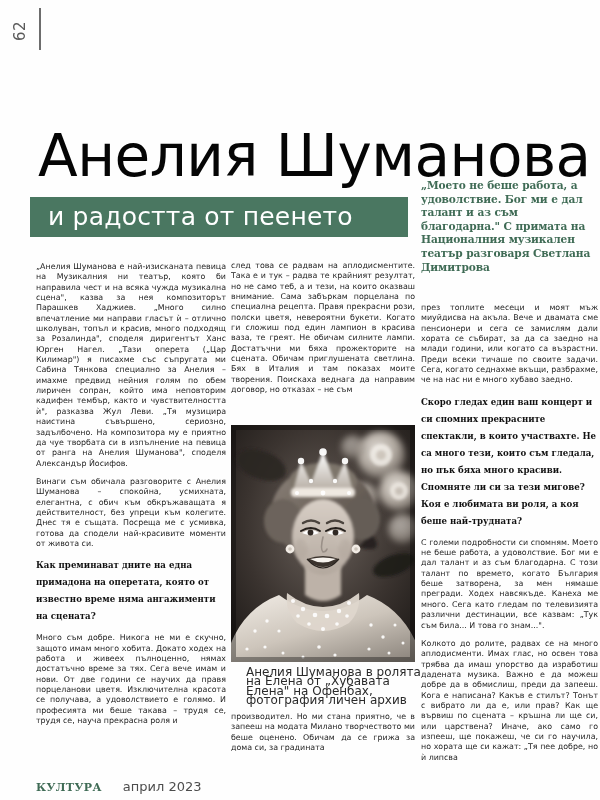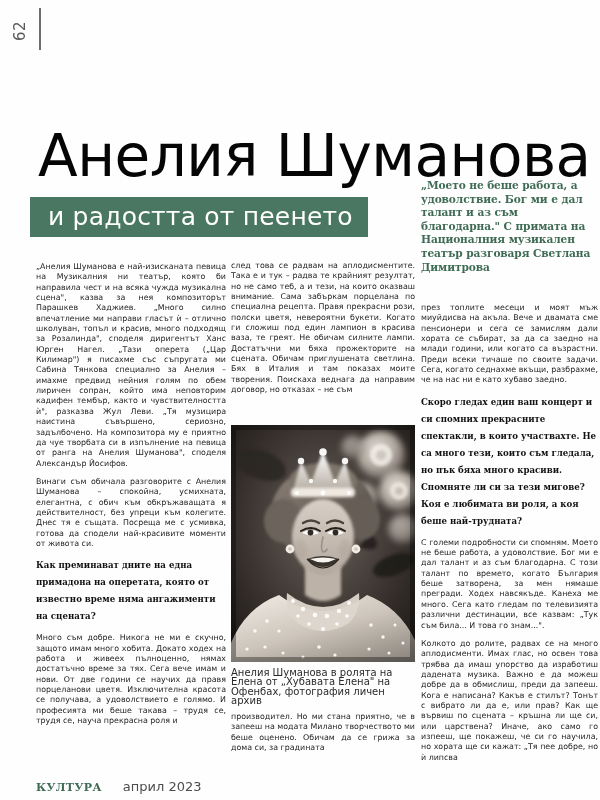--- a/index.html
+++ b/index.html
@@ -66,21 +66,21 @@
     line-height: 60px;
     letter-spacing: -0.5px;
     color: #050505;
     white-space: nowrap;
   }
 
   .subbar {
     position: absolute;
     left: 30px;
     top: 197px;
-    width: 338px;
+    width: 378px;
     height: 40px;
     background: #4a7761;
   }
   .subbar-text {
     position: absolute;
     left: 18px;
     top: 6px;
     font-family: "DejaVu Sans", sans-serif;
     font-size: 25px;
     line-height: 28px;
@@ -142,25 +142,25 @@
   .photo {
     position: absolute;
     inset: 0;
     overflow: hidden;
     background: #262220;
   }
   .photo svg { display: block; width: 100%; height: 100%; }
 
   .caption {
     position: absolute;
-    left: 231px;
+    left: 246px;
     top: 668px;
     width: 184px;
     font-family: "DejaVu Sans", sans-serif;
-    font-size: 10px;
+    font-size: 12px;
     line-height: 9.4px;
     color: #2a2a2a;
   }
 
   
   .footer {
     position: absolute;
     left: 36px;
     top: 779px;
     display: flex;
@@ -369,21 +369,21 @@
     </div>
   </div>
 
   <div class="caption">Анелия Шуманова в ролята на Елена от „Хубавата Елена" на Офенбах, фотография личен архив</div>
 
   <div class="col" id="col2b">
     <p>производител. Но ми стана приятно, че в запееш на модата Милано творчеството ми беше оценено. Обичам да се грижа за дома си, за градината</p>
   </div>
 
   <div class="col" id="col3">
-    <p>през топлите месеци и моят мъж миуйдисва на акъла. Вече и двамата сме пенсионери и сега се замислям дали хората се събират, за да са заедно на млади години, или когато са възрастни. Преди всеки тичаше по своите задачи. Сега, когато седнахме вкъщи, разбрахме, че на нас ни е като хубаво заедно.</p>
+    <p>през топлите месеци и моят мъж миуйдисва на акъла. Вече и двамата сме пенсионери и сега се замислям дали хората се събират, за да са заедно на млади години, или когато са възрастни. Преди всеки тичаше по своите задачи. Сега, когато седнахме вкъщи, разбрахме, че на нас ни е много хубаво заедно.</p>
     <p class="q">Скоро гледах един ваш концерт и си спомних прекрасните спектакли, в които участвахте. Не са много тези, които съм гледала, но пък бяха много красиви. Спомняте ли си за тези мигове? Коя е любимата ви роля, а коя беше най-трудната?</p>
     <p>С големи подробности си спомням. Моето не беше работа, а удоволствие. Бог ми е дал талант и аз съм благодарна. С този талант по времето, когато България беше затворена, за мен нямаше прегради. Ходех навсякъде. Канеха ме много. Сега като гледам по телевизията различни дестинации, все казвам: „Тук съм била... И това го знам...".</p>
     <p>Колкото до ролите, радвах се на много аплодисменти. Имах глас, но освен това трябва да имаш упорство да изработиш дадената музика. Важно е да можеш добре да в обмислиш, преди да запееш. Кога е написана? Какъв е стилът? Тонът с вибрато ли да е, или прав? Как ще вървиш по сцената – кръшна ли ще си, или царствена? Иначе, ако само го изпееш, ще покажеш, че си го научила, но хората ще си кажат: „Тя пее добре, но ѝ липсва</p>
   </div>
 
   <div class="footer">
     <span class="footer-brand">КУЛТУРА</span>
     <span class="footer-date">април 2023</span>
   </div>
 

